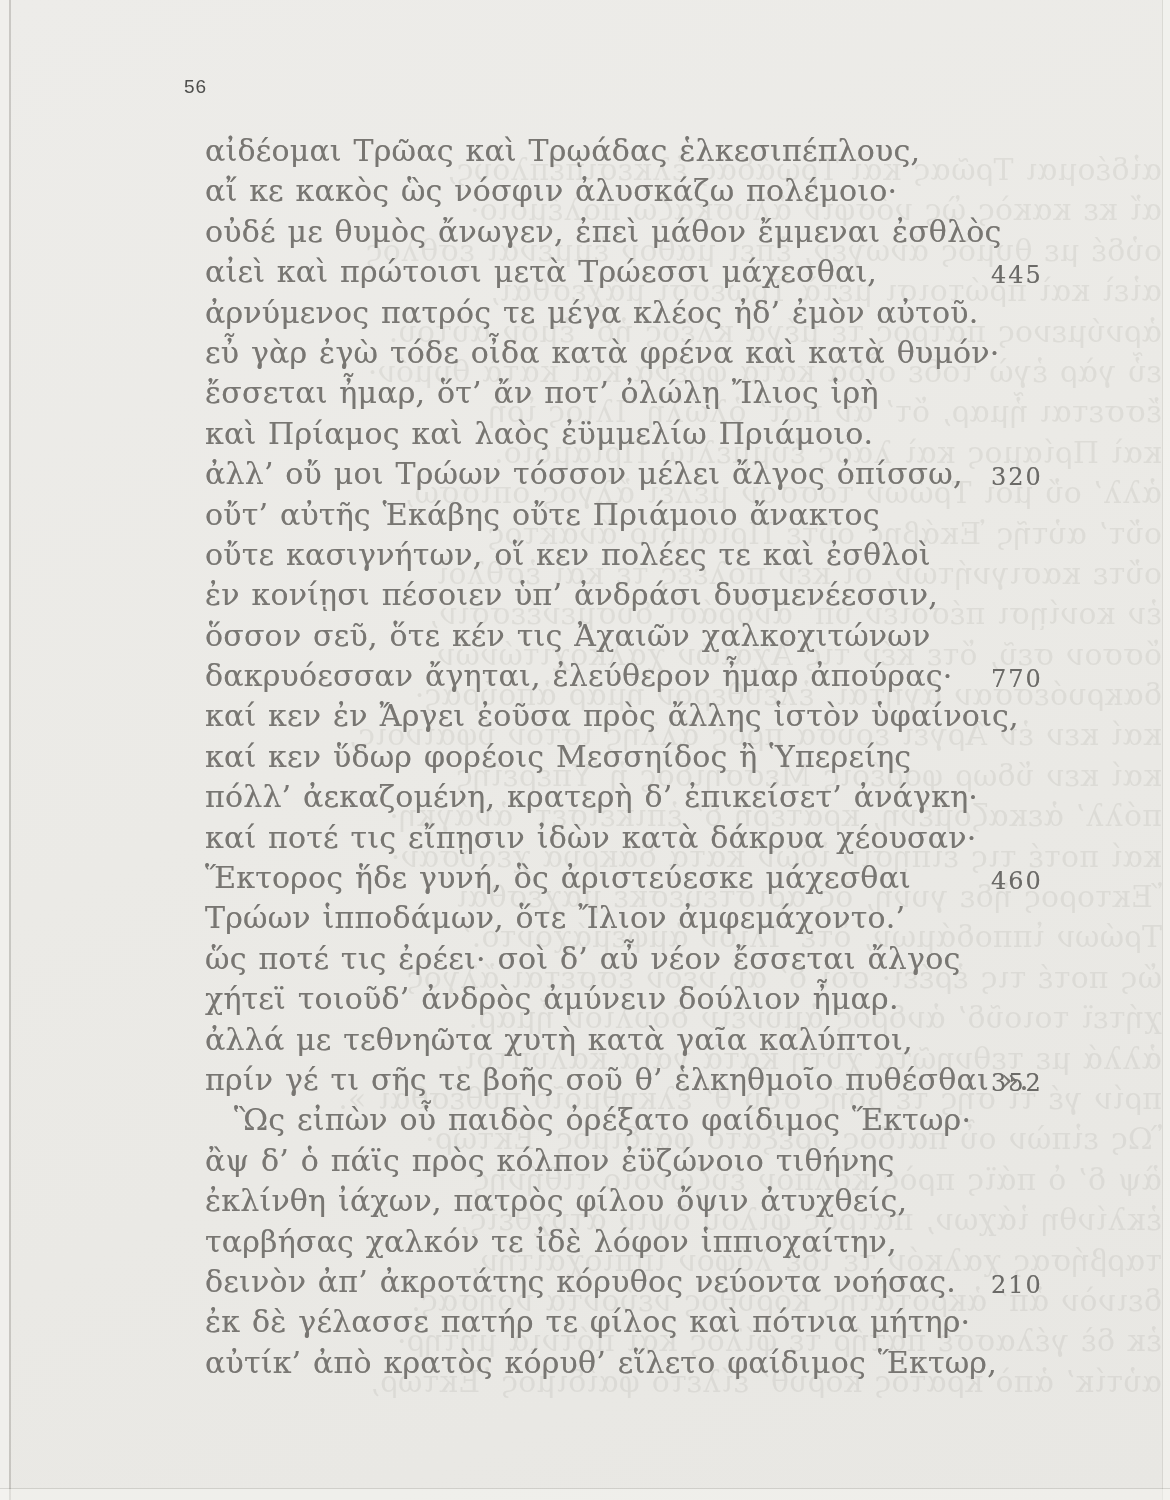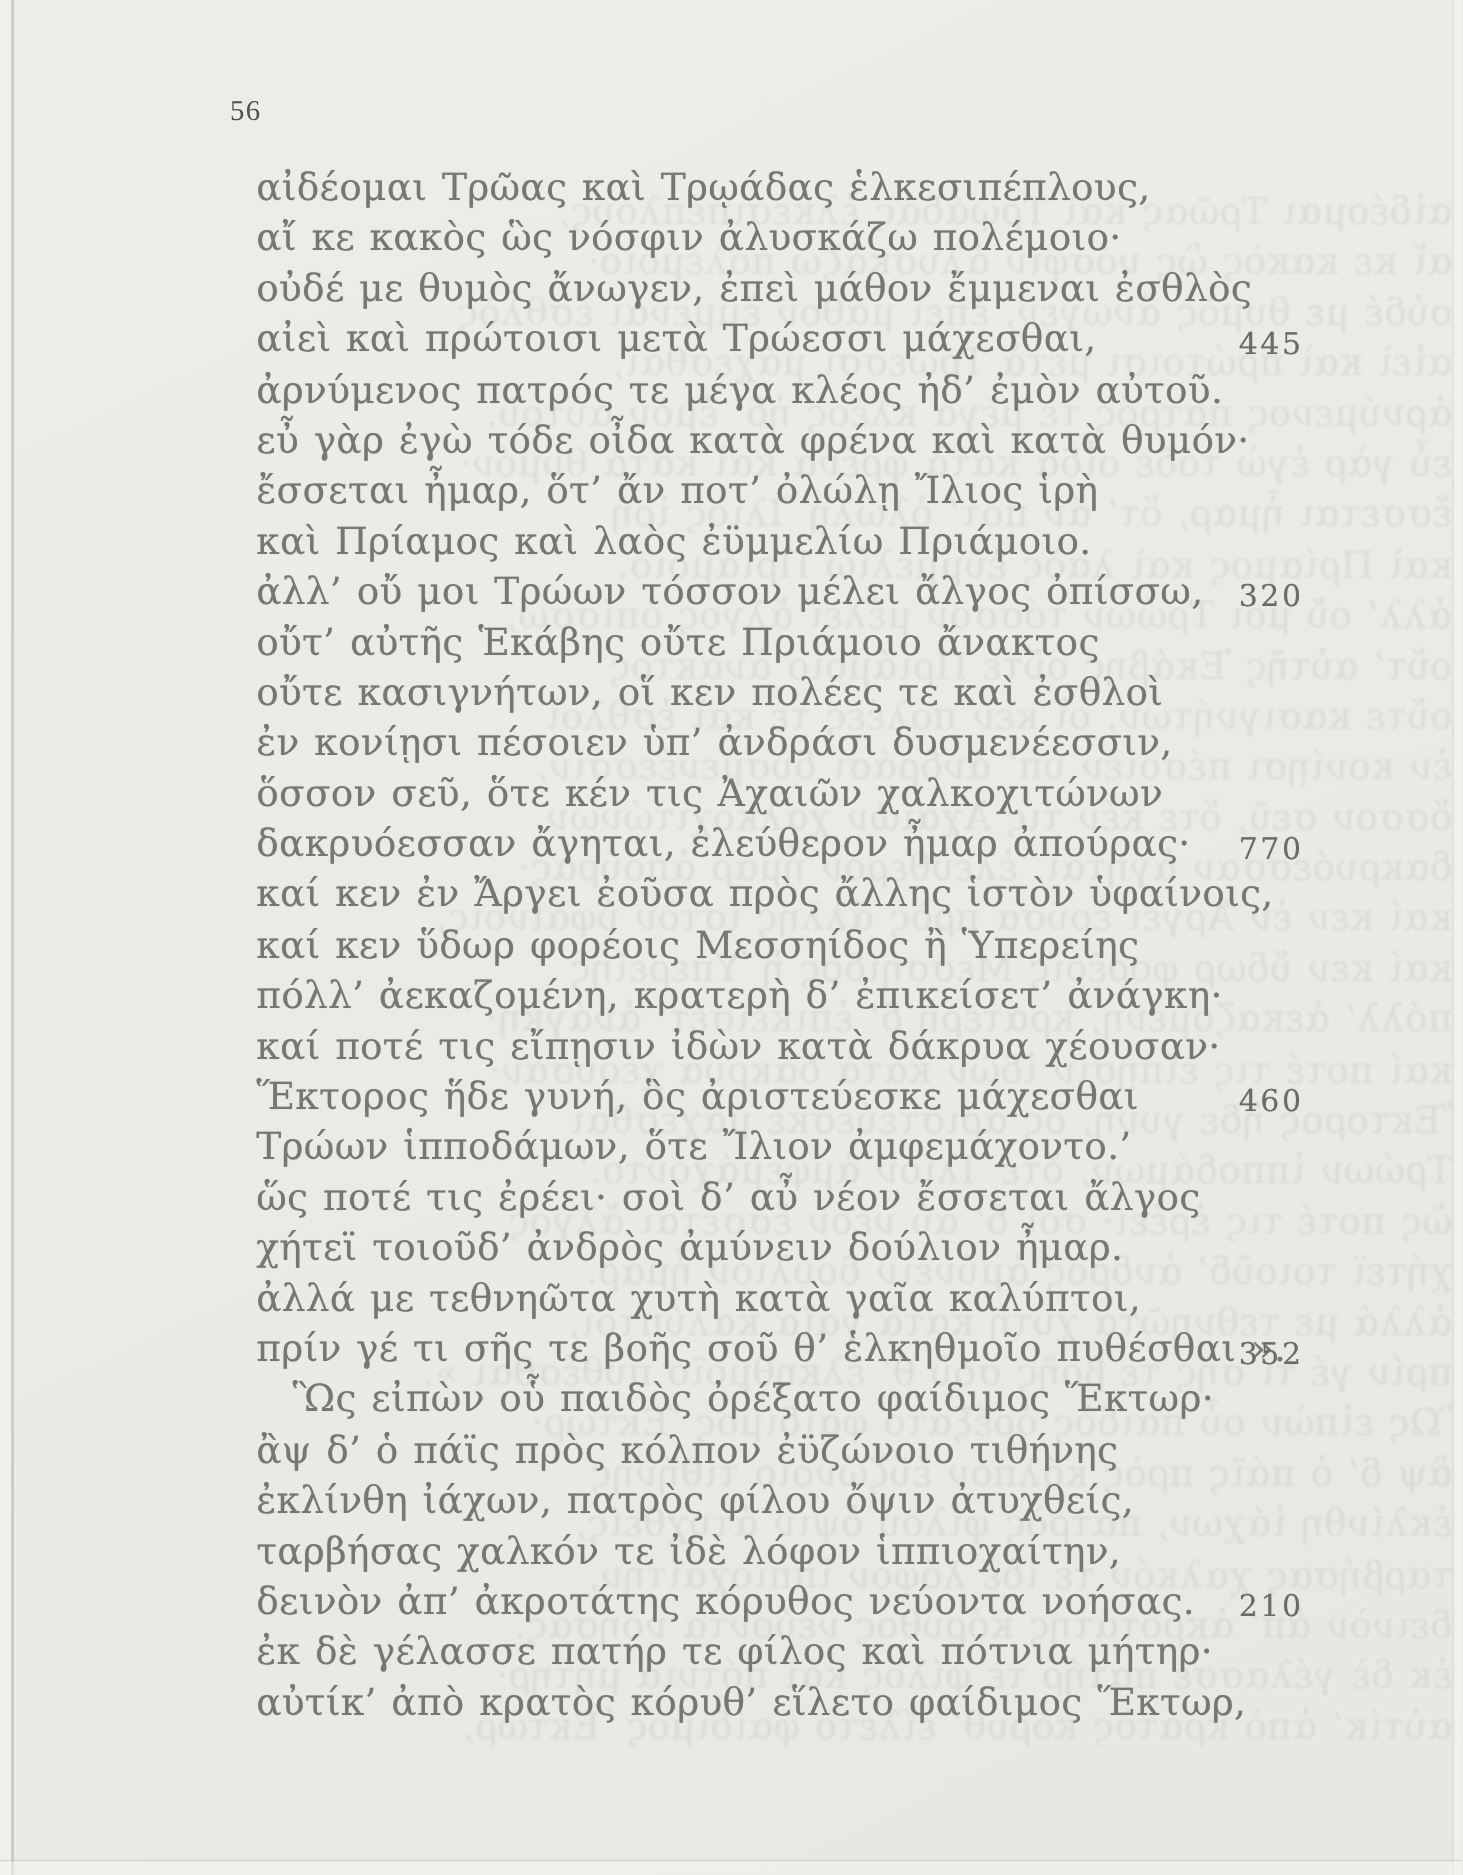--- a/index.html
+++ b/index.html
@@ -43,22 +43,22 @@
     filter: blur(0.3px);
   }
   .edge-bottom-strip {
     position: absolute; left: 0; right: 0; top: 1489px; bottom: 0;
     background: rgba(246,245,242,0.5);
   }
   .page-number {
     position: absolute;
     left: 184px;
     top: 76px;
-    font-family: Liberation Serif, serif;
-    font-size: 23px;
+    font-family: Liberation Sans, sans-serif;
+    font-size: 19px;
     letter-spacing: 1px;
     color: #4e4e4c;
   }
   
   .poem {
     position: absolute;
     left: 205px;
     top: 131px;
     width: 845px;
     font-size: 30px;

